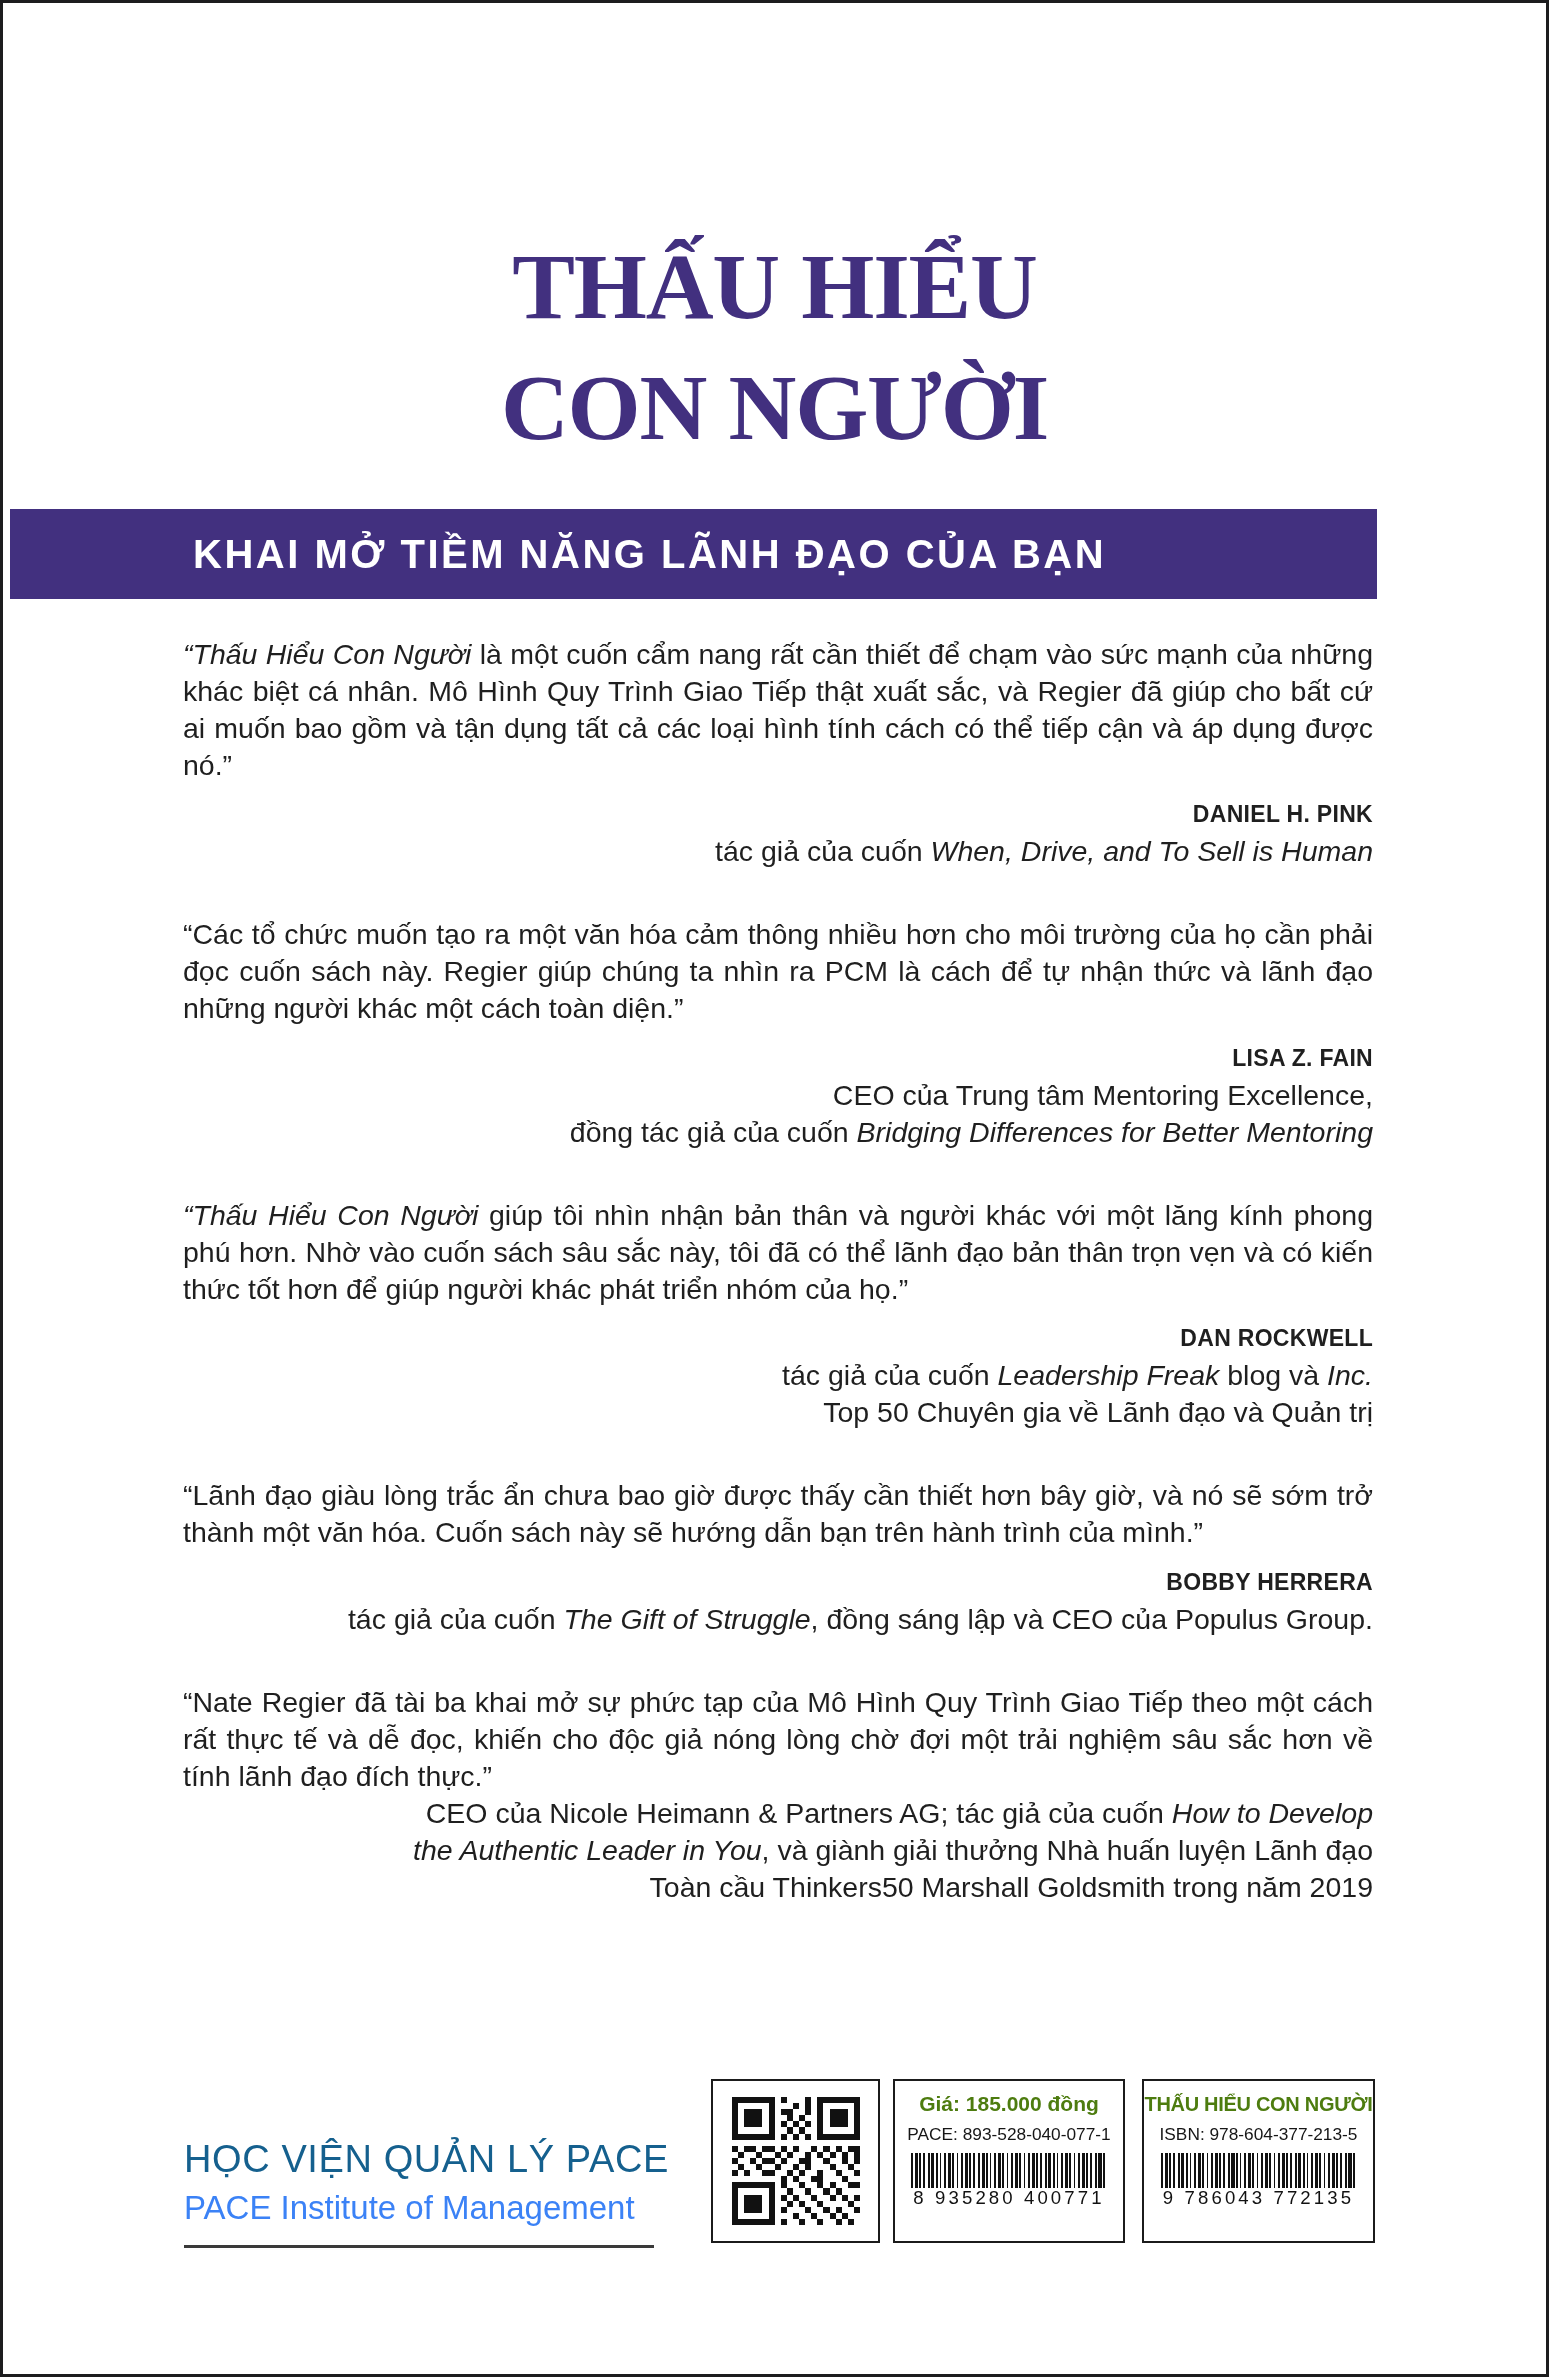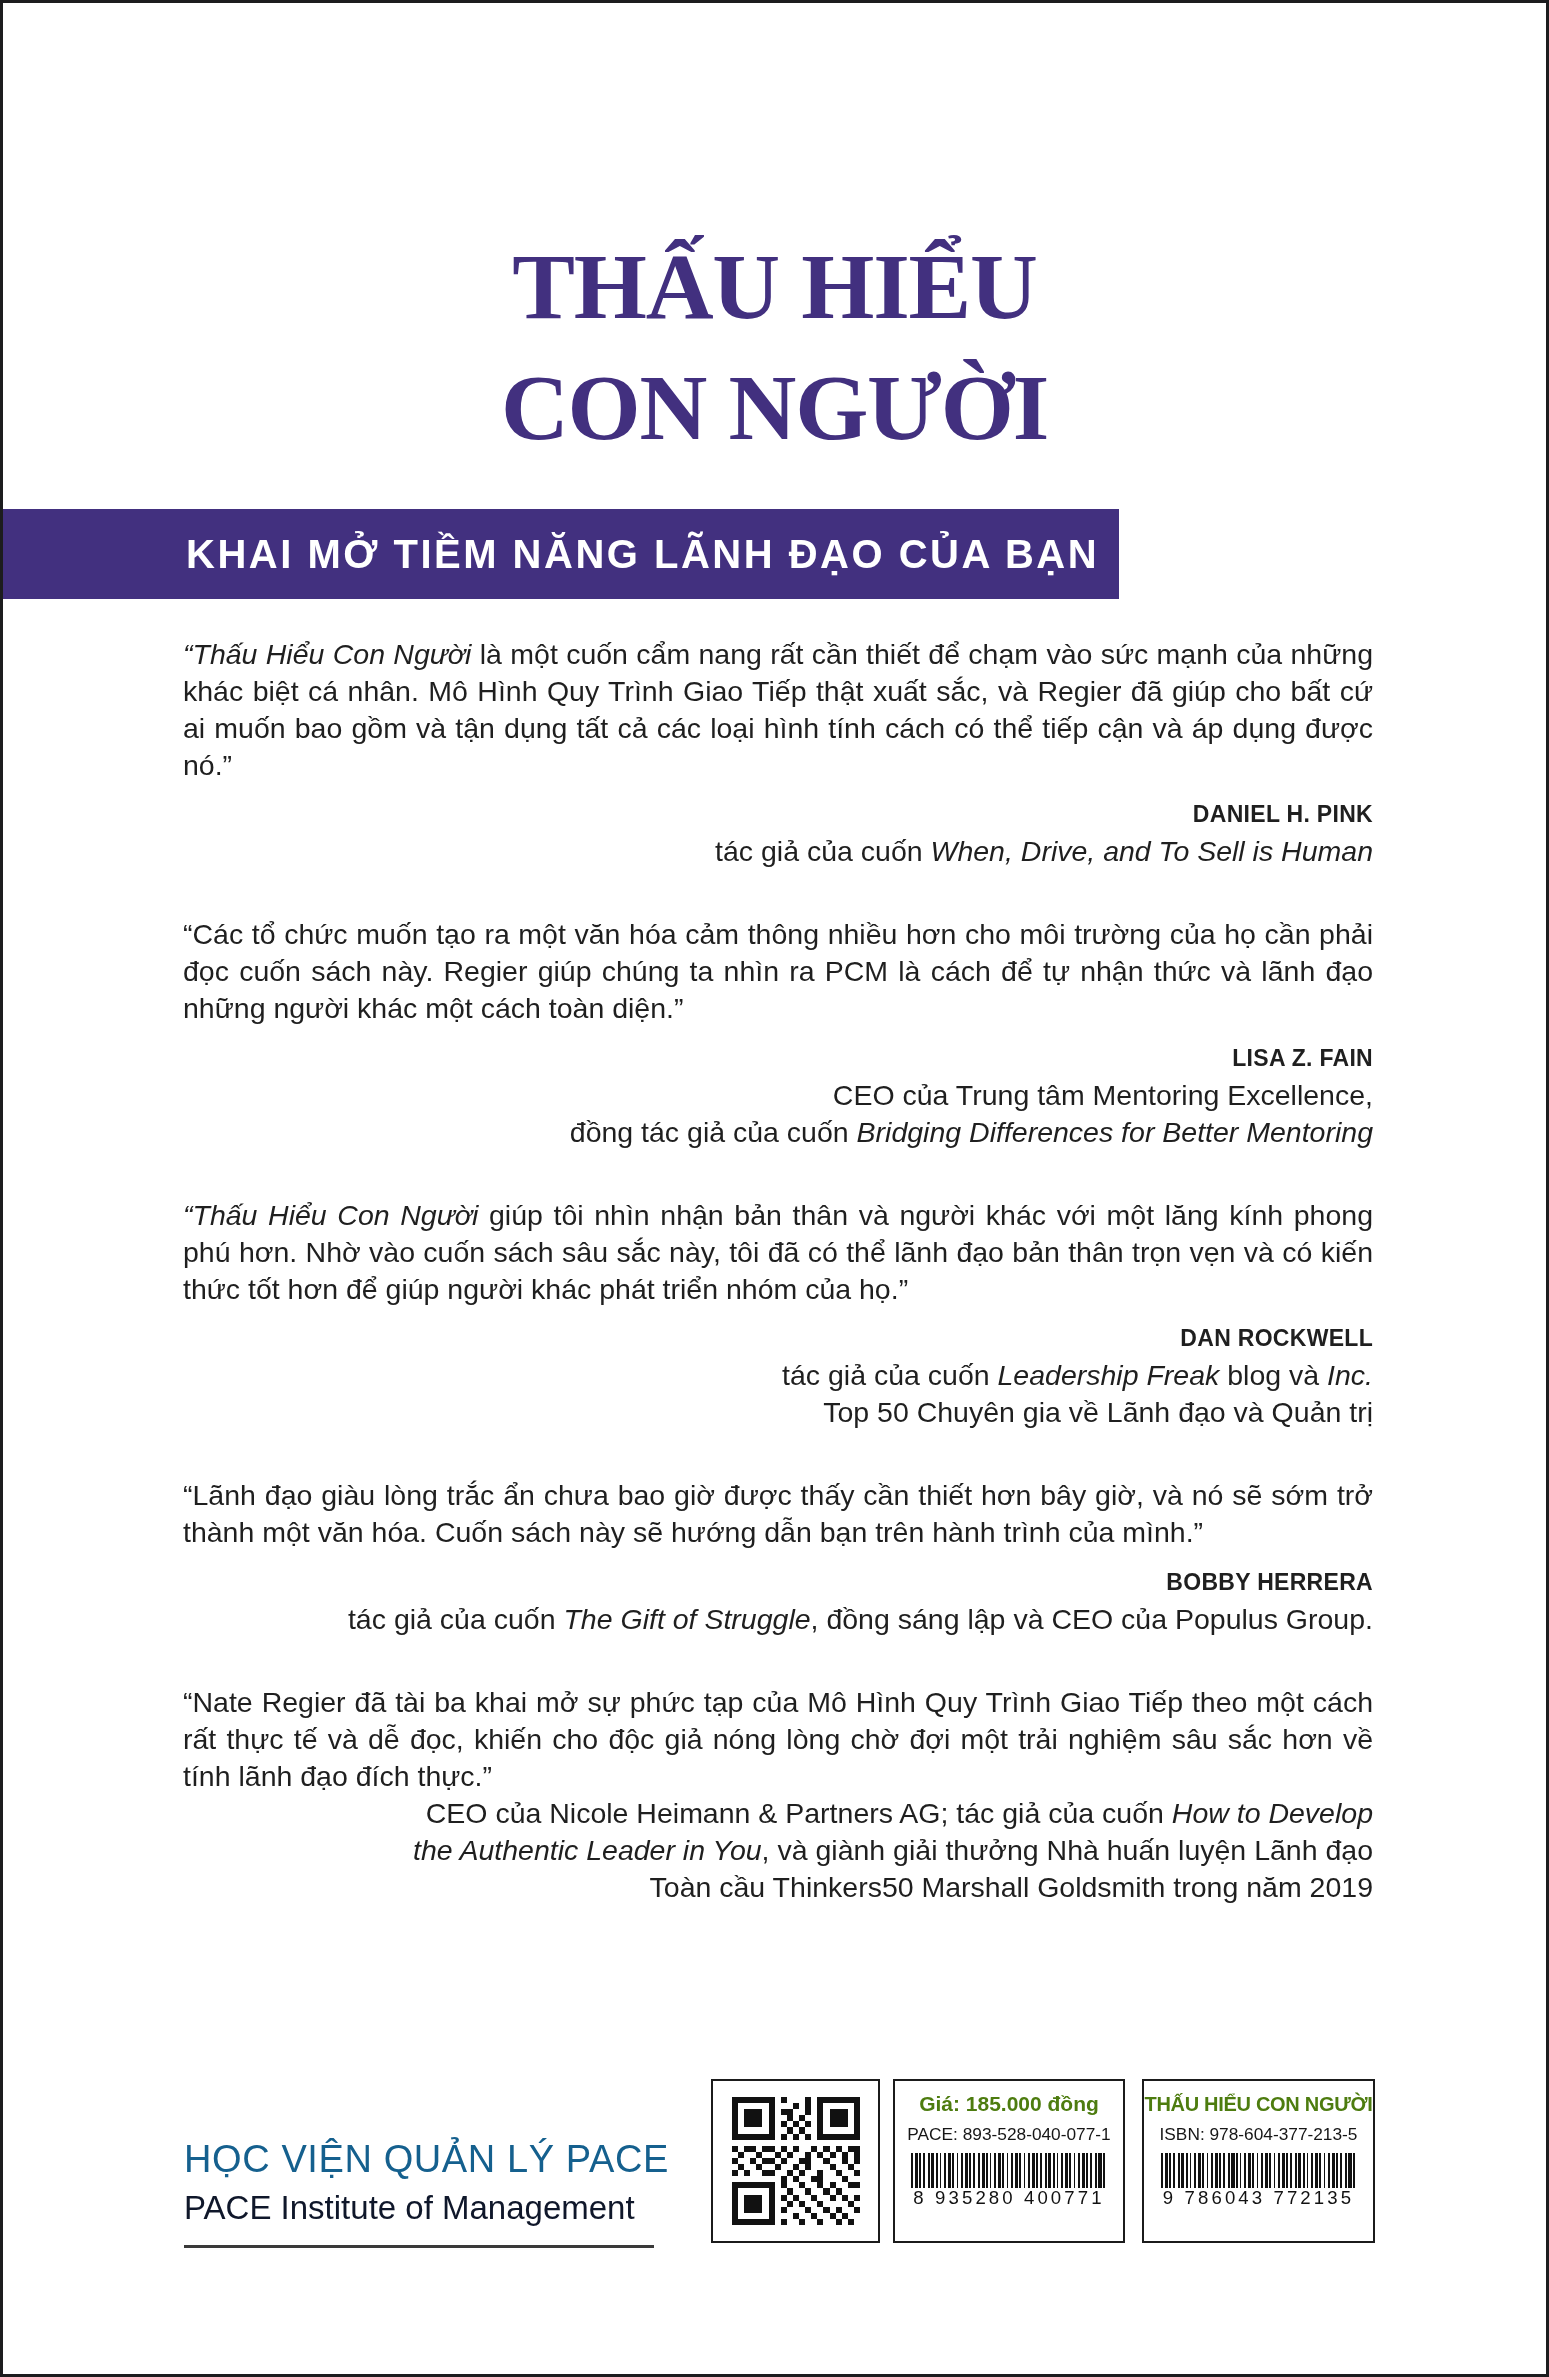--- a/index.html
+++ b/index.html
@@ -18,22 +18,22 @@
     position:absolute;top:223px;left:0;width:100%;
     text-align:center;
     font-weight:bold;
     font-size:94px;line-height:121px;
     letter-spacing:-1.2px;
     color:var(--purple);
     font-family:Liberation Serif, serif;
   }
   
   .banner{
-    position:absolute;top:506px;left:0;
-    width:1116px;height:90px;
+    position:absolute;top:506px;left:7px;
+    width:1367px;height:90px;
     background:var(--purple);
     display:flex;align-items:center;
   }
   .banner .banner-text{
     padding-left:183px;
     color:#ffffff;
     font-weight:bold;
     font-size:40px;
     letter-spacing:2.5px;
     white-space:nowrap;
@@ -63,21 +63,21 @@
   
   .publisher{position:absolute;left:181px;top:2136px;}
   .publisher-vi{
     font-size:38px;line-height:40px;
     color:var(--blue);
     letter-spacing:0.6px;
     white-space:nowrap;
   }
   .publisher-en{
     font-size:33px;line-height:35px;
-    color:#0f172a;
+    color:#3b82f6;
     margin-top:11px;
     white-space:nowrap;
   }
   .publisher-rule{
     width:470px;height:3.1px;
     background:#3a3a3a;
     margin-top:20px;
   }
   
   .info-box{

